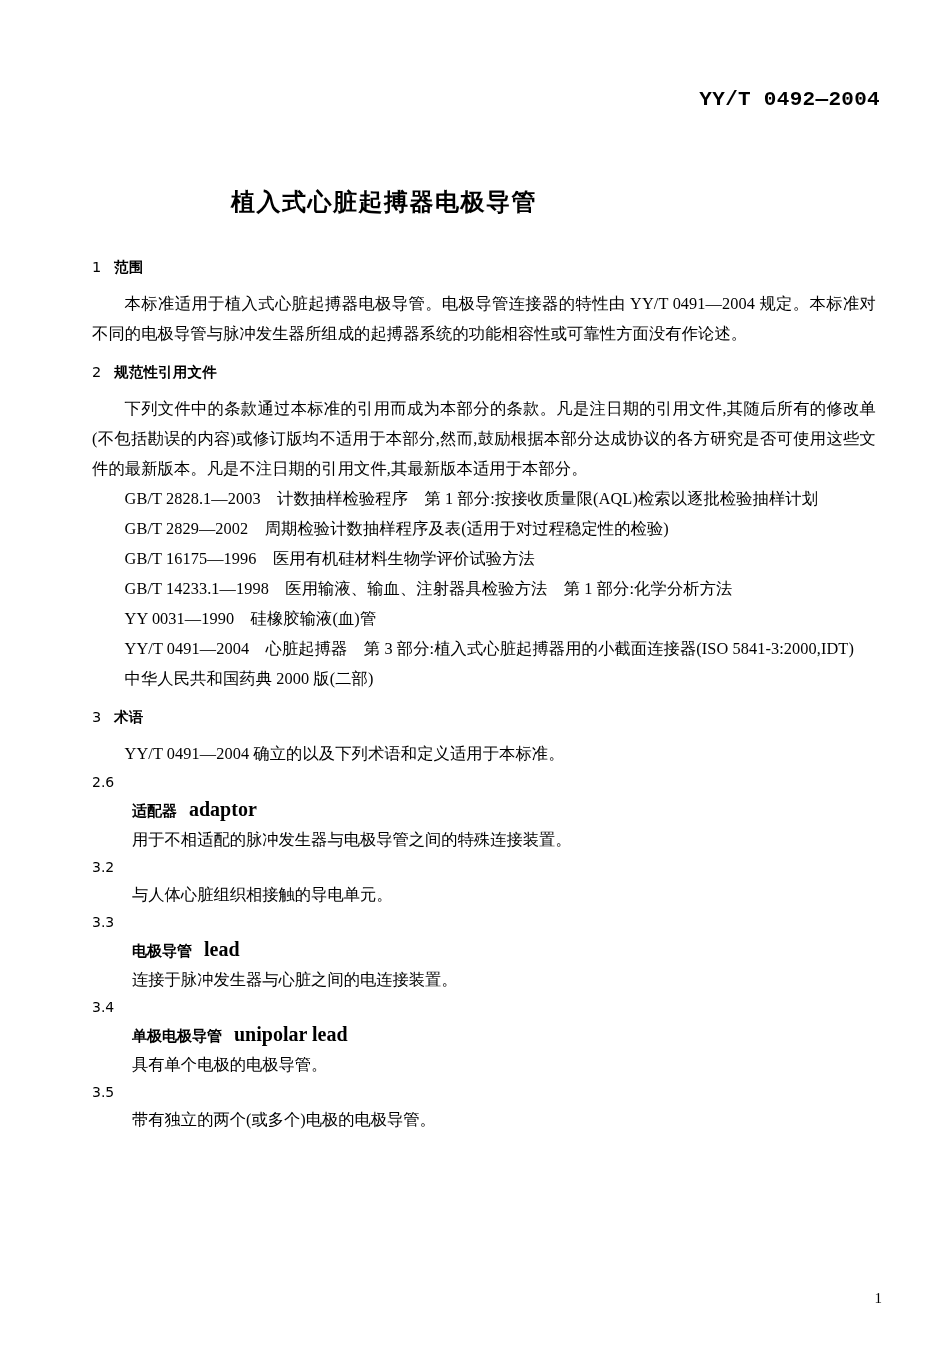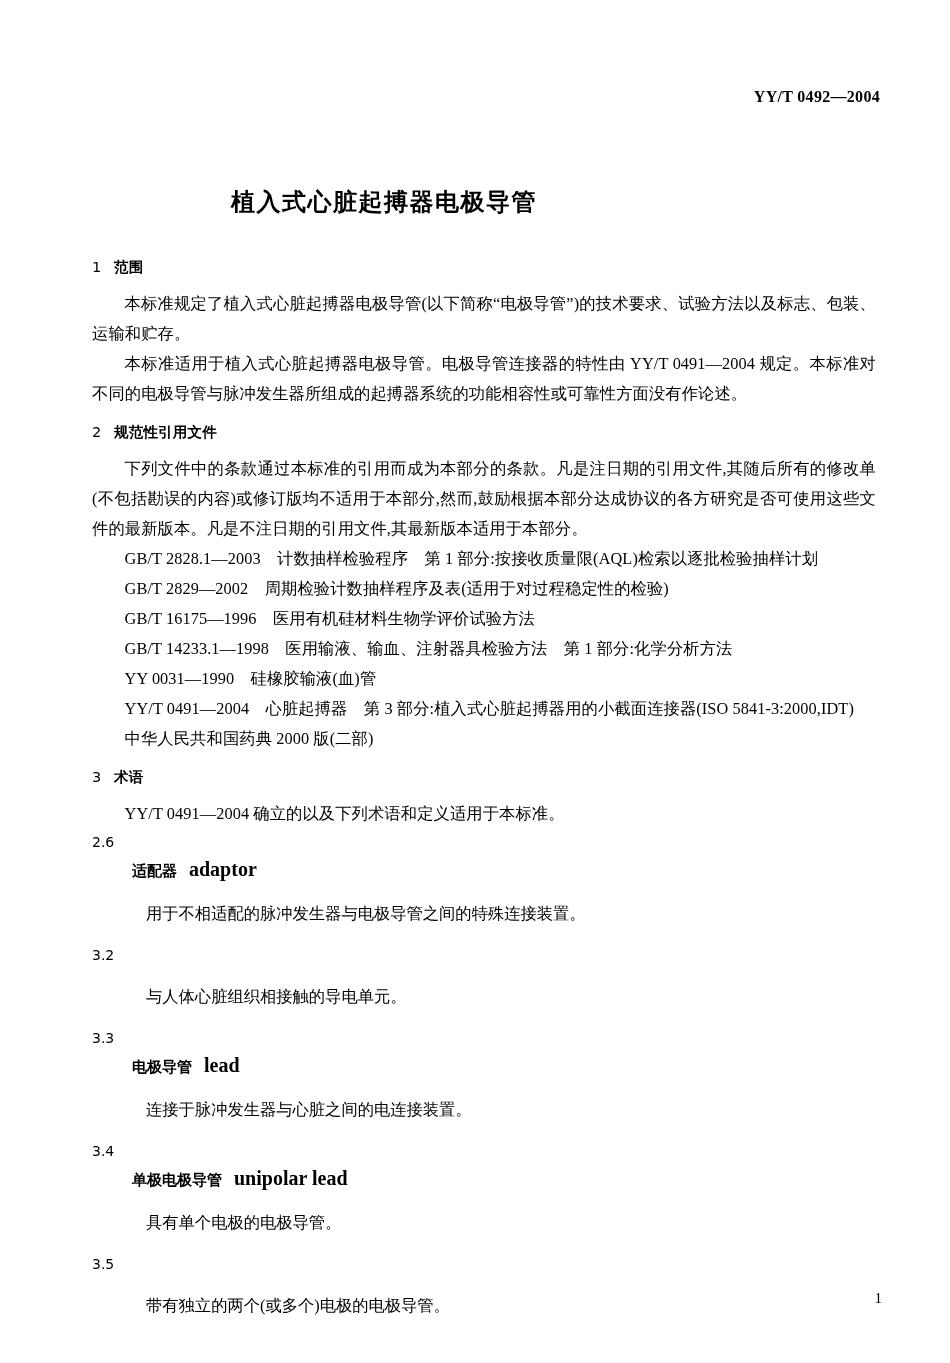--- a/index.html
+++ b/index.html
@@ -19,23 +19,23 @@
     margin: 0 auto;
     background: #ffffff;
     overflow: hidden;
     box-sizing: border-box;
   }
   
   .doc-header {
     position: absolute;
     top: 88px;
     right: 70px;
-    font-family: Liberation Serif, serif;
+    font-family: Liberation Mono, monospace;
     font-weight: bold;
-    font-size: 16px;
+    font-size: 21px;
     letter-spacing: 0.3px;
     white-space: nowrap;
   }
   
   .doc-title {
     position: absolute;
     top: 170px;
     left: 0;
     width: 768px;
     text-align: center;
@@ -99,21 +99,21 @@
   }
   .term-name .en {
     font-family: "Liberation Serif", "DejaVu Serif", serif;
     font-weight: bold;
     padding-left: 12px;
     font-size: 20px;
   }
   .term-def {
     font-size: 16.3px;
     line-height: 29px;
-    margin: 14px;
+    margin: 0;
     padding-left: 40px;
   }
   
   .page-number {
     position: absolute;
     bottom: 56px;
     right: 68px;
     font-family: "Liberation Serif", "DejaVu Serif", serif;
     font-size: 15px;
   }
@@ -126,21 +126,20 @@
   <div class="doc-header">YY/T 0492—2004</div>
 
   <h1 class="doc-title">植入式心脏起搏器电极导管</h1>
 
   <div class="content">
 
     <div class="clause-heading">
       <span class="num">1</span><span>范围</span>
     </div>
     <div class="gap-sm"></div>
-    <p class="para indent">本标准规定了植入式心脏起搏器电极导管(以下简称“电极导管”)的技术要求、试验方法以及标志、包装、运输和贮存。</p>
     <p class="para indent">本标准适用于植入式心脏起搏器电极导管。电极导管连接器的特性由 YY/T 0491—2004 规定。本标准对不同的电极导管与脉冲发生器所组成的起搏器系统的功能相容性或可靠性方面没有作论述。</p>
 
     <div class="gap-md"></div>
 
     <div class="clause-heading">
       <span class="num">2</span><span>规范性引用文件</span>
     </div>
     <div class="gap-sm"></div>
     <p class="para indent">下列文件中的条款通过本标准的引用而成为本部分的条款。凡是注日期的引用文件,其随后所有的修改单(不包括勘误的内容)或修订版均不适用于本部分,然而,鼓励根据本部分达成协议的各方研究是否可使用这些文件的最新版本。凡是不注日期的引用文件,其最新版本适用于本部分。</p>
 

